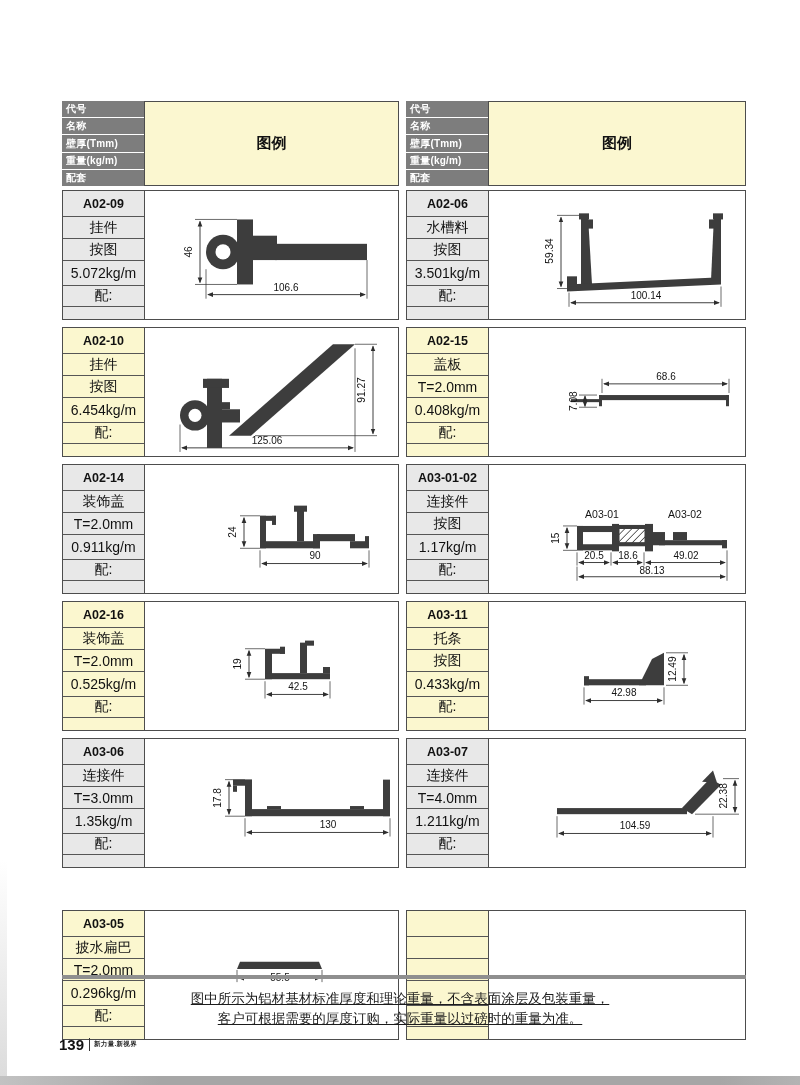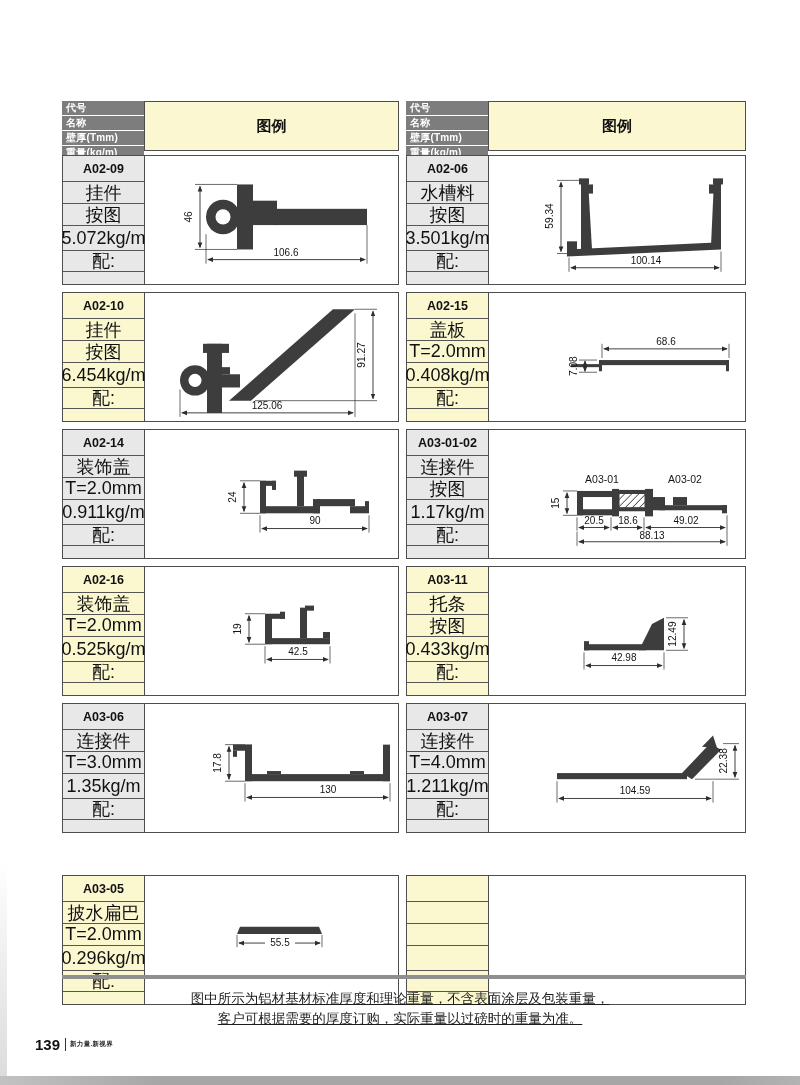--- a/index.html
+++ b/index.html
@@ -12,36 +12,36 @@
     background:linear-gradient(90deg,#c2c2c2,#a6a6a6 20%,#a6a6a6 90%,#b3b3b3);}
   .scan-left{position:absolute;left:0;top:860px;width:7px;height:216px;
     background:linear-gradient(180deg,rgba(0,0,0,0),#dcdcdc);}
 
   .table-wrap{position:absolute;left:62px;top:101px;width:684px;display:flex;gap:7px;}
   .half{display:flex;flex-direction:column;}
   .half.left{width:337px;}
   .half.right{width:340px;}
 
   
-  .hdr{display:flex;height:50px;margin-bottom:4px;}
+  .hdr{display:flex;height:85px;margin-bottom:4px;}
   .hdr-labels{width:82px;display:flex;flex-direction:column;}
   .hdr-cell{flex:1;background:#7d7d7d;color:#ffffff;font-size:10px;font-weight:bold;
     display:flex;align-items:center;padding-left:4px;margin-bottom:1px;letter-spacing:.2px;}
   .hdr-cell:last-child{margin-bottom:0;font-family:Liberation Mono, monospace;}
   .hdr-legend{flex:1;background:#fbf7d0;border:1px solid #4d4d4d;display:flex;
     align-items:center;justify-content:center;font-size:15px;font-weight:bold;color:#111;}
 
   
   .row{display:flex;height:128px;margin-bottom:7px;border:1px solid #4d4d4d;}
   .row:last-child{margin-bottom:0;margin-top:35px;}
   .labels{width:82px;display:flex;flex-direction:column;border-right:1px solid #4d4d4d;box-sizing:border-box;}
   .bg-gray{background:#e8e8e8;}
   .bg-yellow{background:#fbf7cf;}
   .cell{border-bottom:1px solid #565656;display:flex;align-items:center;justify-content:center;
-    font-size:18px;color:#111;}
+    font-size:14px;color:#111;}
   .cell.code{height:25px;font-weight:bold;font-size:12.5px;}
   .cell.name{height:21px;}
   .cell.spec{height:21px;}
   .cell.weight{height:24px;}
   .cell.match{height:20px;}
   .filler{flex:1;}
   .diagram{flex:1;background:#ffffff;position:relative;}
   .diagram svg{width:100%;height:100%;display:block;}
 
   svg text{font-family:"Liberation Sans",sans-serif;}
@@ -49,21 +49,21 @@
   .plabel{font-size:10.5px;fill:#141414;}
   .prof{fill:#3d3d3d;}
   .dl{stroke:#2d2d2d;stroke-width:0.9;fill:none;}
   .xl{stroke:#2d2d2d;stroke-width:0.7;fill:none;}
 
   .table-bottom-bar{position:absolute;left:62px;top:975px;width:684px;height:4px;background:#8f8f8f;}
 
   .note{position:absolute;left:0;top:989px;width:800px;text-align:center;
     font-size:13.5px;line-height:20px;color:#1c1c1c;text-decoration:underline;}
 
-  .footer{position:absolute;left:35px;top:1036px;display:flex;align-items:center;}
+  .footer{position:absolute;left:59px;top:1036px;display:flex;align-items:center;}
   .footer .pnum{font-size:15px;font-weight:bold;color:#111;}
   .footer .sep{width:1px;height:13px;background:#333;margin:0 4px 0 5px;}
   .footer .brand{font-size:6.5px;font-weight:bold;color:#2a2a2a;letter-spacing:.3px;}
 </style>
 </head>
 <body>
 
 <svg width="0" height="0" style="position:absolute" aria-hidden="true">
   <defs>
     <marker id="ar" viewBox="0 0 10 10" refX="8.5" refY="5" markerWidth="6.5" markerHeight="6.5" orient="auto-start-reverse">

